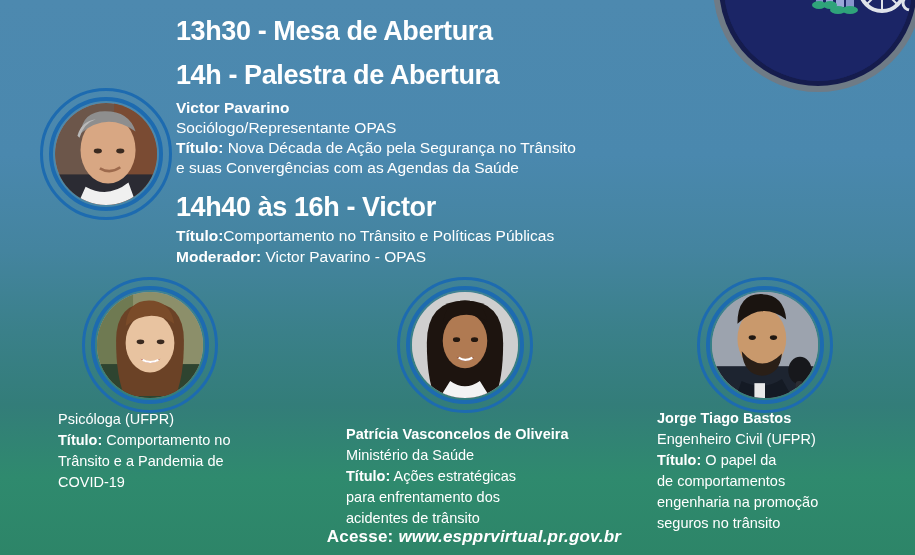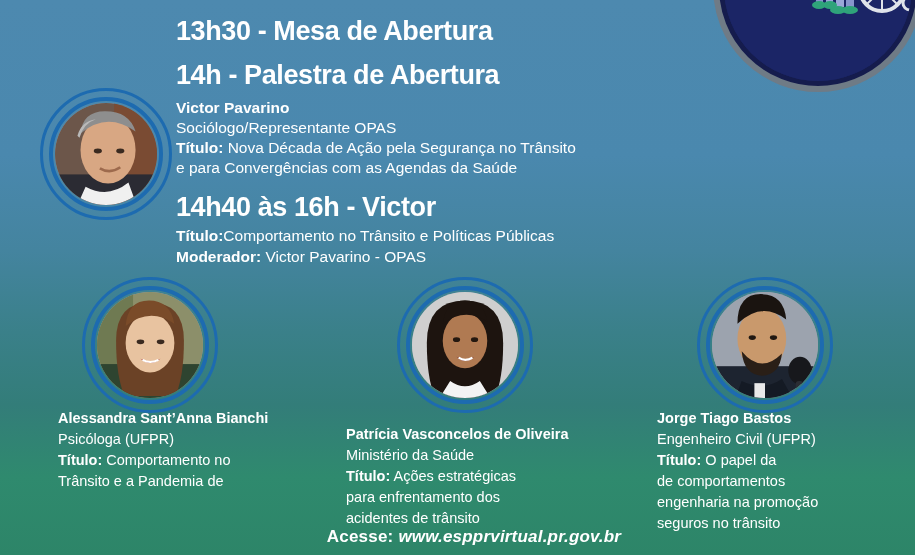--- a/index.html
+++ b/index.html
@@ -152,21 +152,21 @@
 </div>
 
 <div class="block" style="left:176px; top:60px;">
   <div class="htime">14h - Palestra de Abertura</div>
   <div style="height:8px"></div>
   <div class="nm">Victor Pavarino</div>
   <div class="rl">Sociólogo/Representante OPAS</div>
   <div class="ln">
     <b>Título:</b><span> Nova Década de Ação pela Segurança no Trânsito</span>
   </div>
-  <div class="ln">e para Convergências com as Agendas da Saúde</div>
+  <div class="ln">e suas Convergências com as Agendas da Saúde</div>
 </div>
 
 <div class="block" style="left:176px; top:192px;">
   <div class="htime">14h40 às 16h - Victor</div>
   <div style="height:4px"></div>
   <div class="ln">
     <b>Título:</b><span>Comportamento no Trânsito e Políticas Públicas</span>
   </div>
   <div class="ln">
     <b>Moderador:</b><span> Victor Pavarino - OPAS</span>
@@ -218,26 +218,26 @@
     <ellipse cx="38" cy="43" rx="3.4" ry="2.2" fill="#201812"></ellipse>
     <ellipse cx="58" cy="43" rx="3.4" ry="2.2" fill="#201812"></ellipse>
     <path d="M28 84 q20 10 38 -2 l10 18 h-54z" fill="#141a24"></path>
     <rect x="40" y="86" width="10" height="14" fill="#e9e9e9"></rect>
     <ellipse cx="83" cy="74" rx="11" ry="13" fill="#17181c"></ellipse>
     <rect x="79" y="84" width="7" height="18" rx="3" fill="#2b2d33"></rect>
   </svg>
 </div>
 
 <div class="col" style="left:58px; top:409px; width:250px;">
-  <div class="nm">Alessandra Sant’Anna Bianchi</div>
   <div class="rl">Psicóloga (UFPR)</div>
   <div class="ln">
     <b>Título:</b><span> Comportamento no</span>
   </div>
   <div class="ln">Trânsito e a Pandemia de</div>
+  <div class="ln">COVID-19</div>
 </div>
 
 <div class="col" style="left:346px; top:425px; width:260px;">
   <div class="nm">Patrícia Vasconcelos de Oliveira</div>
   <div class="rl">Ministério da Saúde</div>
   <div class="ln">
     <b>Título:</b><span> Ações estratégicas</span>
   </div>
   <div class="ln">para enfrentamento dos</div>
   <div class="ln">acidentes de trânsito</div>

